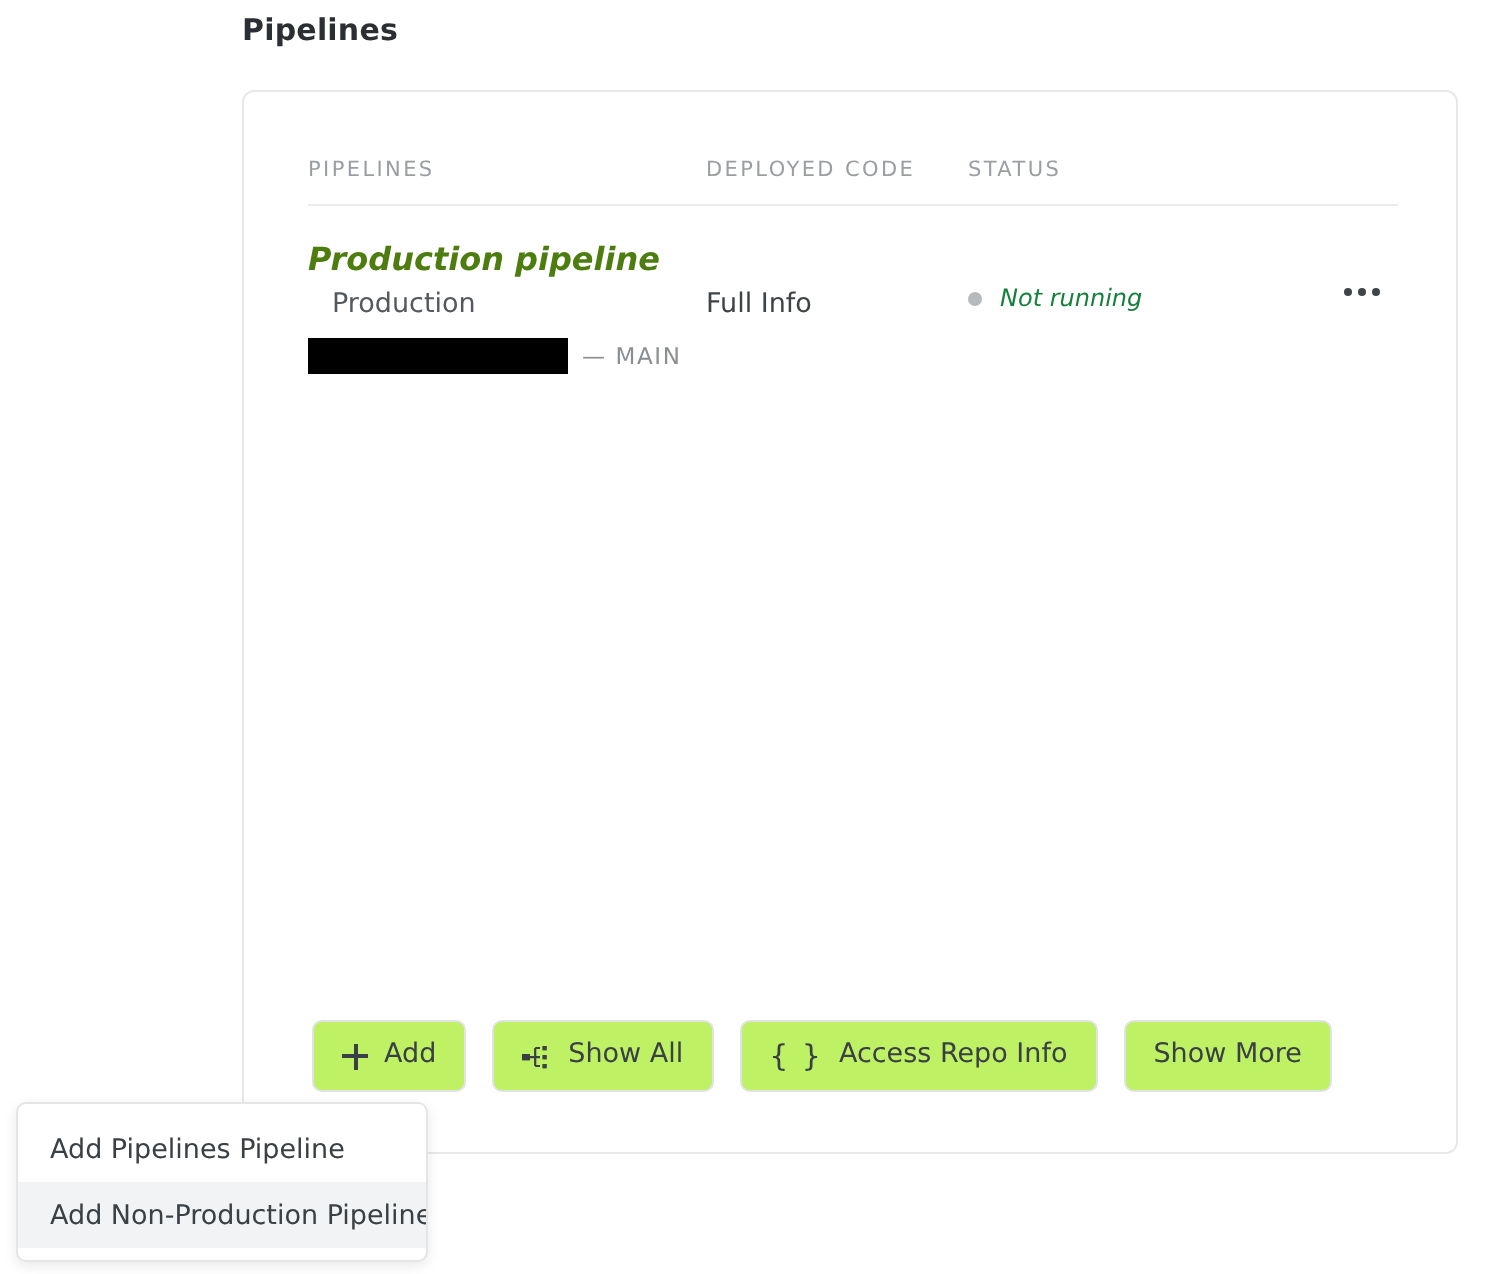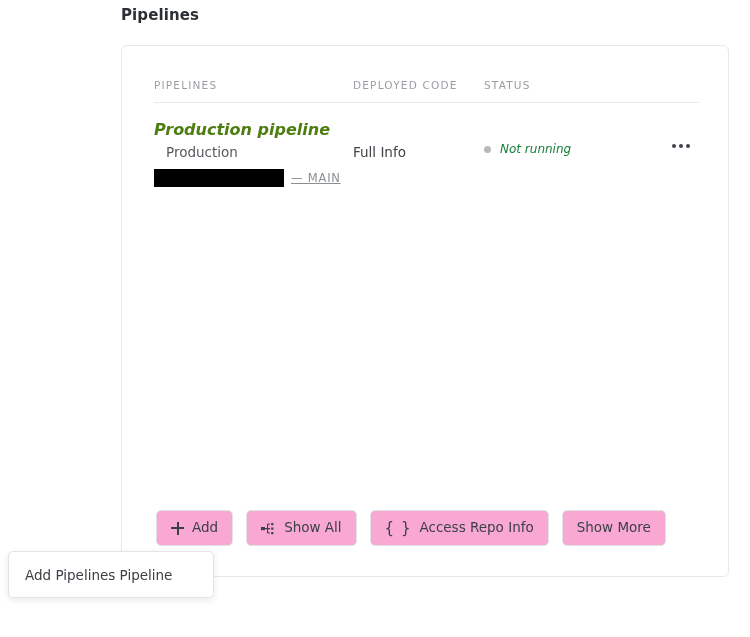--- a/index.html
+++ b/index.html
@@ -155,38 +155,37 @@
     height: 18px;
     background: #000000;
     display: block;
   }
   .branch-label {
     font-size: 11.5px;
     letter-spacing: 0.8px;
     color: #8b8f93;
     text-transform: uppercase;
     white-space: nowrap;
-    text-decoration: underline;
   }
 
   
   .button-bar {
     position: absolute;
     left: 34px;
     top: 464px;
     display: flex;
     gap: 13px;
     align-items: flex-start;
   }
   .btn {
     box-sizing: border-box;
     height: 36px;
     min-width: 0;
     padding: 0 14px;
-    background: #f9a8d4;
+    background: #bef264;
     border: 1px solid #e0e2e4;
     border-radius: 5px;
     display: flex;
     align-items: center;
     gap: 8px;
     font-size: 13.5px;
     color: #3b4045;
     cursor: pointer;
     white-space: nowrap;
     font-family: "DejaVu Sans", sans-serif;
@@ -318,13 +317,16 @@
       <span class="btn-label">Show More</span>
     </div>
 
   </div>
 </div>
 
 <div id="add-menu">
   <div class="menu-item">
     <span>Add Pipelines Pipeline</span>
   </div>
+  <div class="menu-item hovered">
+    <span>Add Non-Production Pipeline</span>
+  </div>
 </div>
 
 </body></html>

